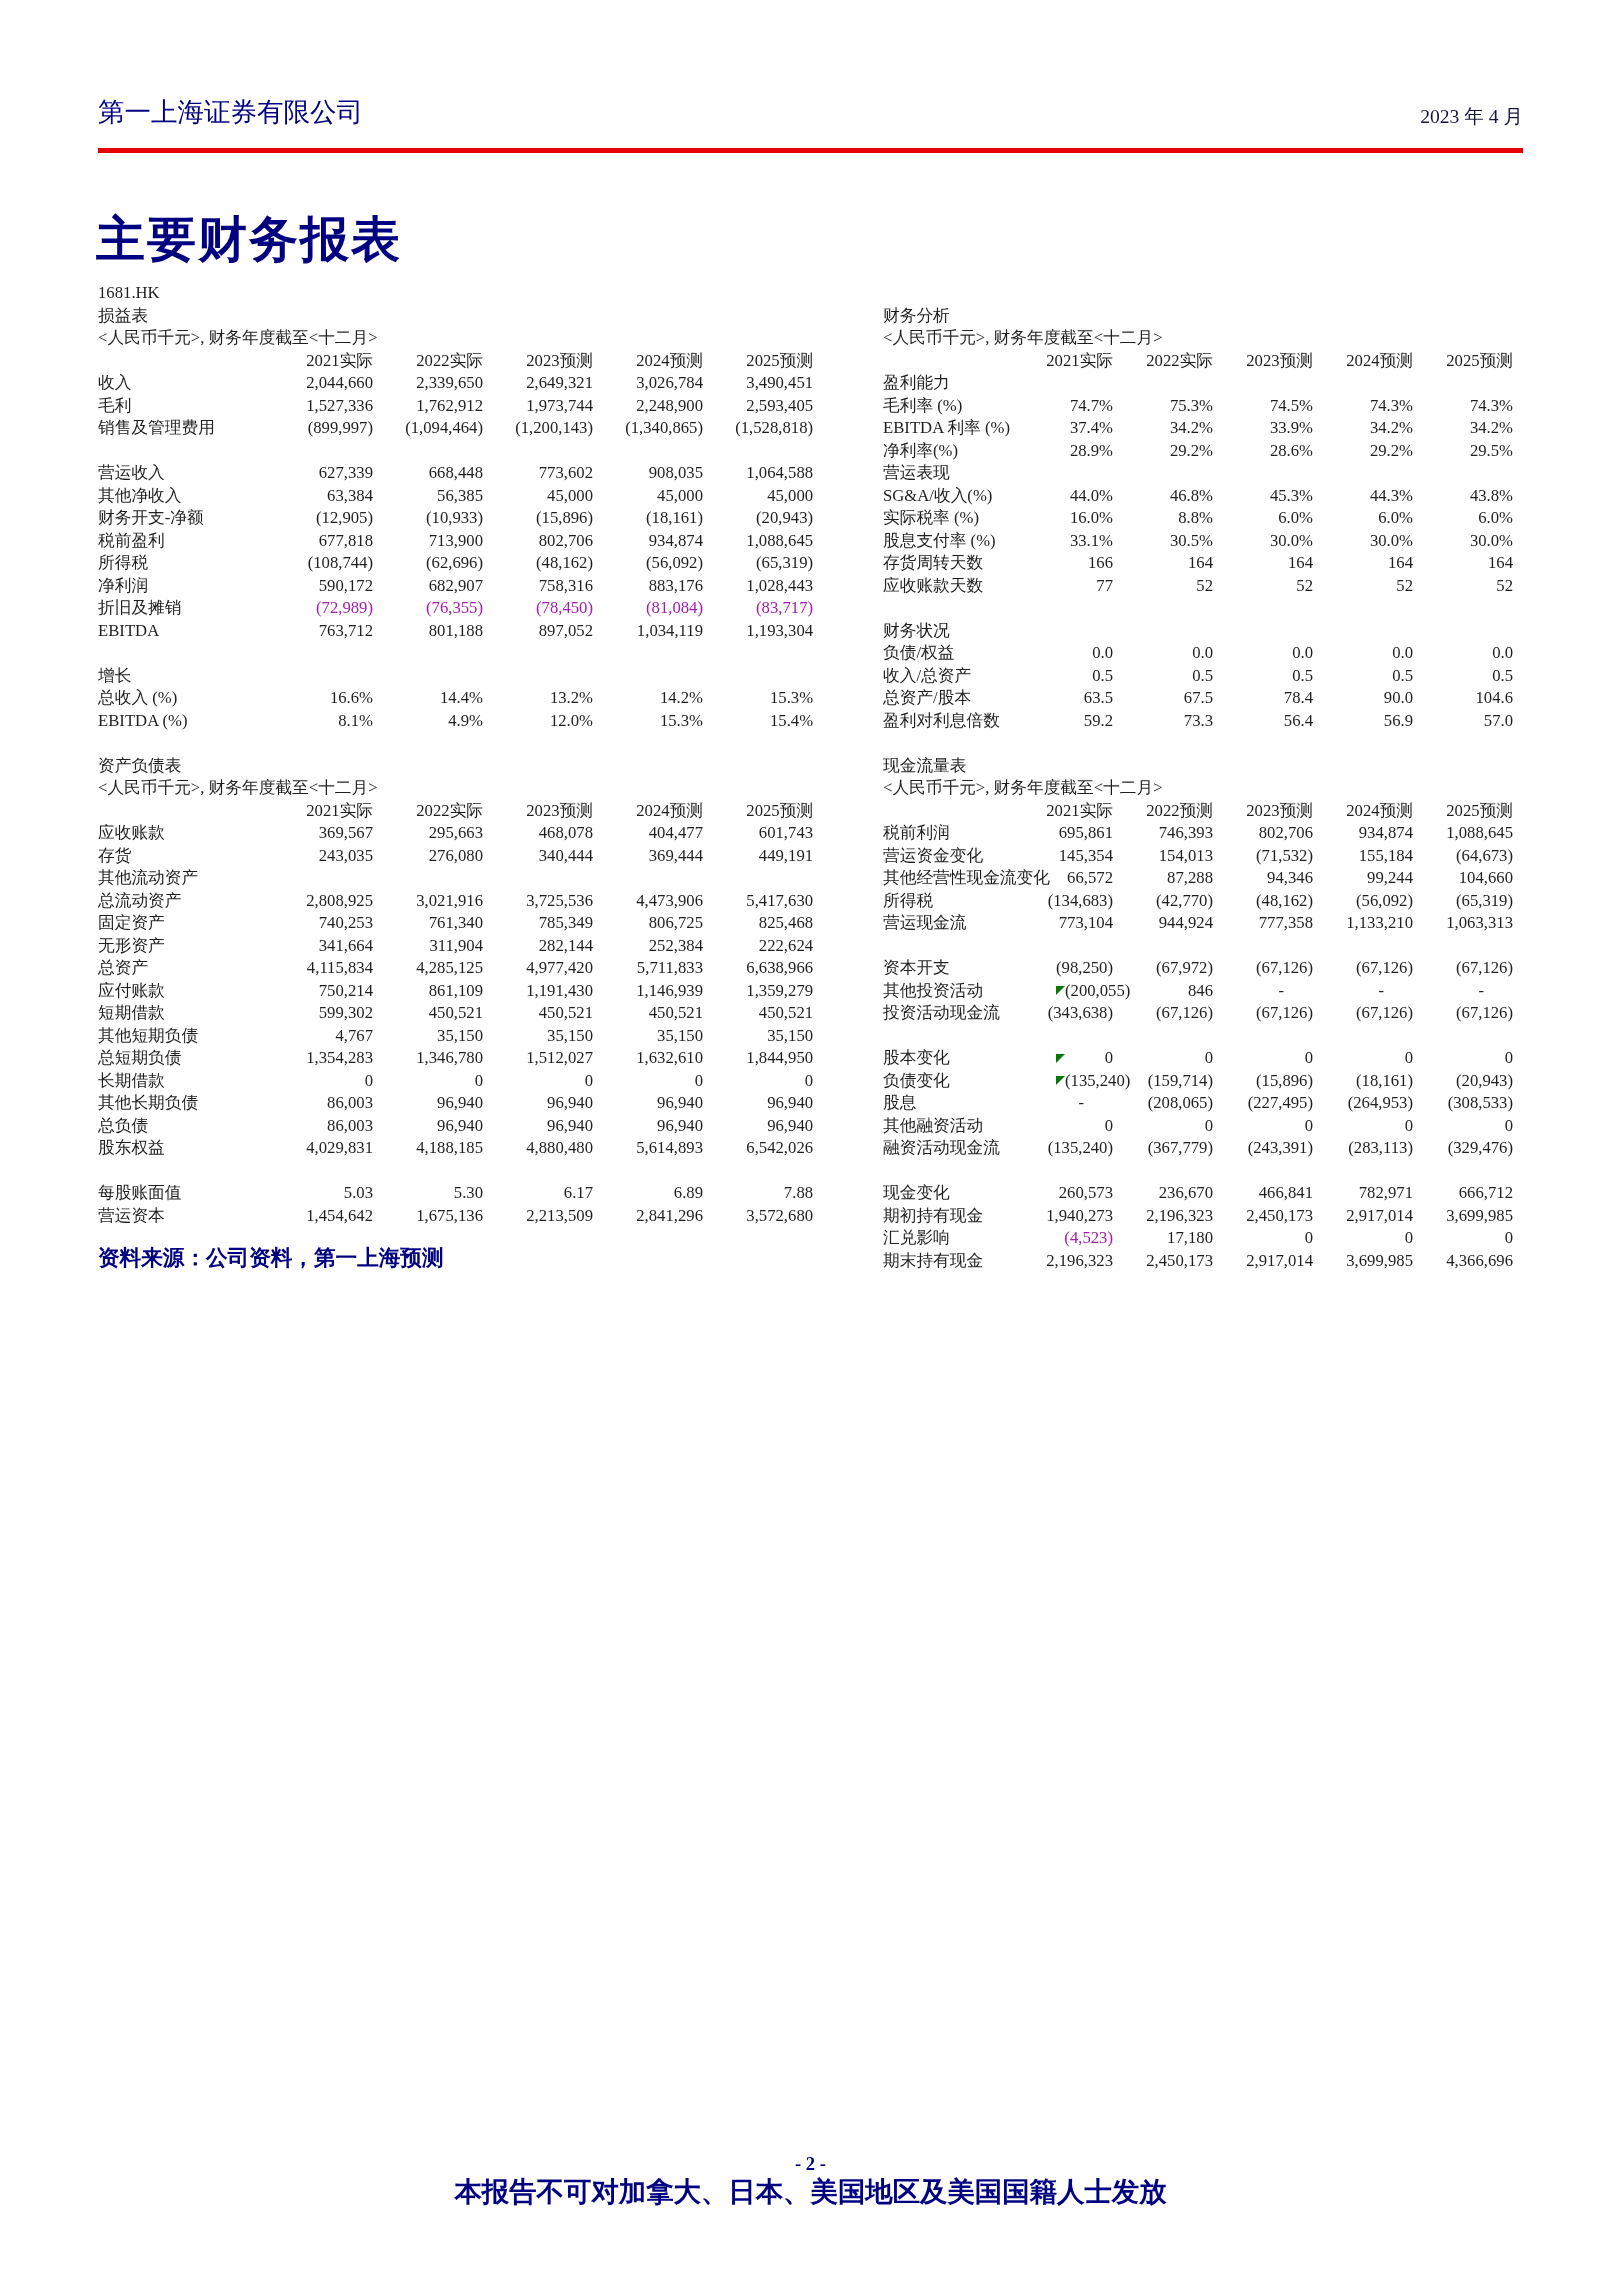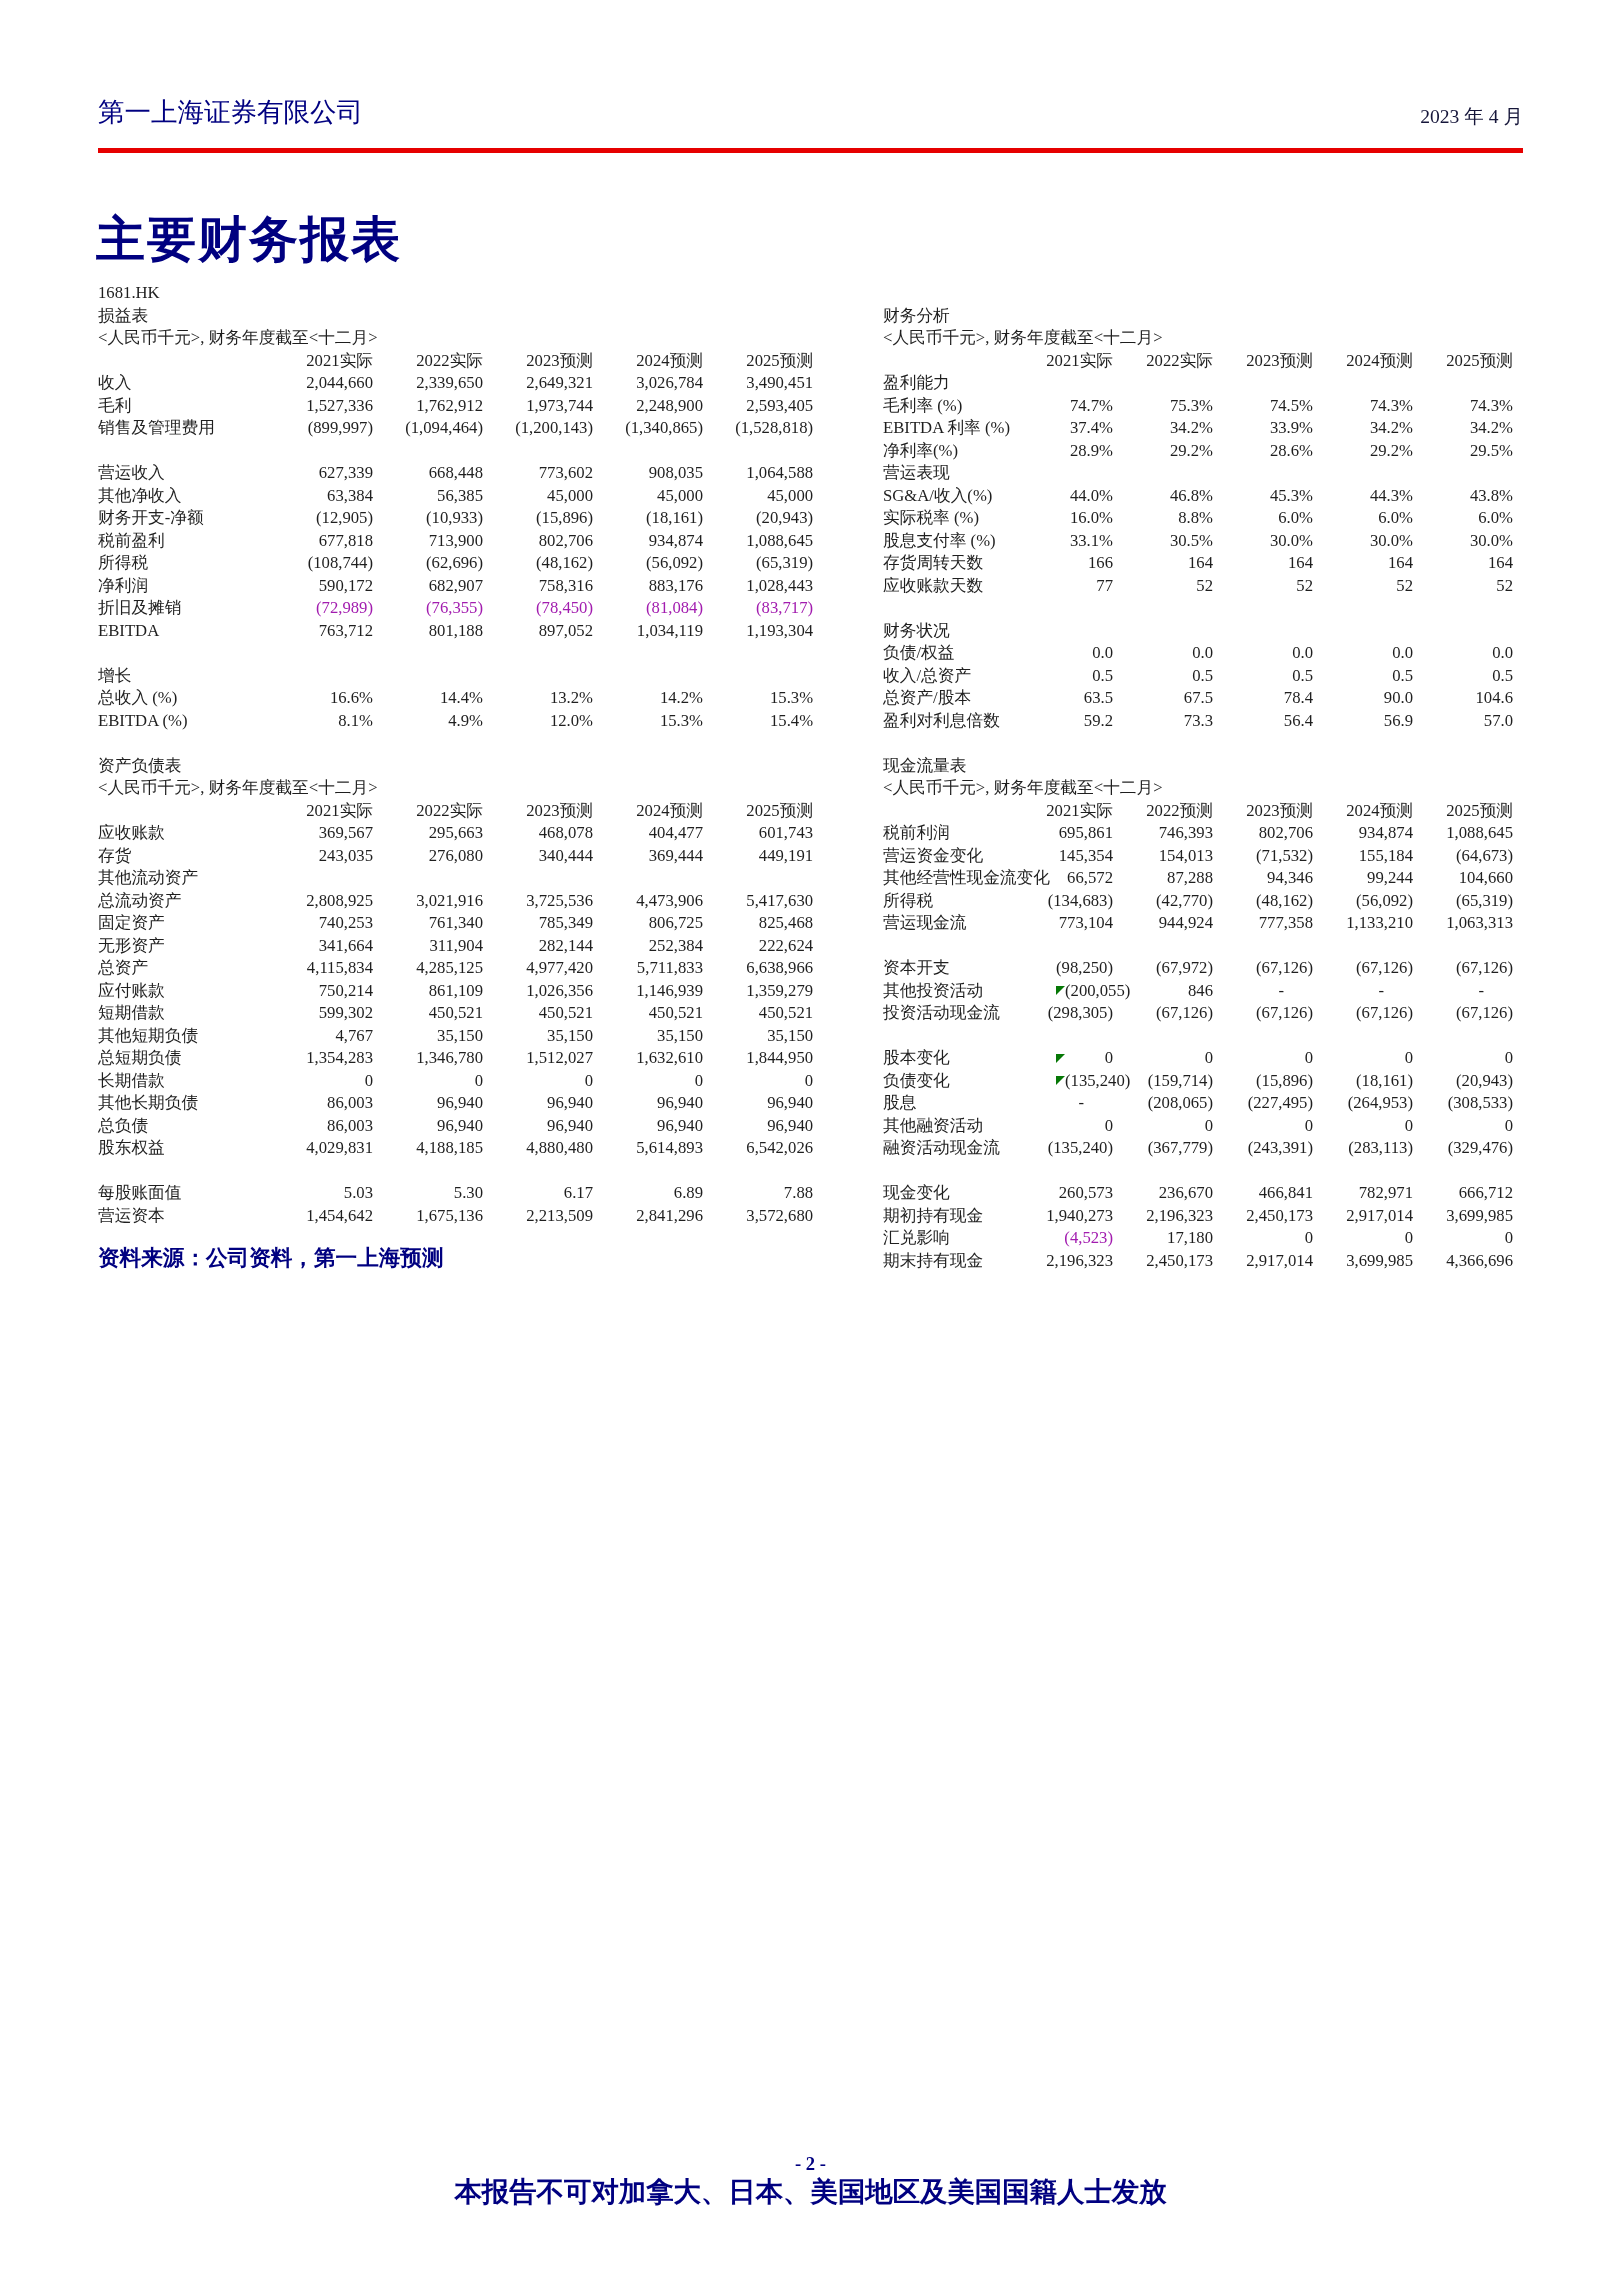--- a/index.html
+++ b/index.html
@@ -255,21 +255,21 @@
               <td class="num">4,115,834</td>
               <td class="num">4,285,125</td>
               <td class="num">4,977,420</td>
               <td class="num">5,711,833</td>
               <td class="num">6,638,966</td>
             </tr>
             <tr>
               <td class="lbl">应付账款</td>
               <td class="num">750,214</td>
               <td class="num">861,109</td>
-              <td class="num">1,026,356</td>
+              <td class="num">1,191,430</td>
               <td class="num">1,146,939</td>
               <td class="num">1,359,279</td>
             </tr>
             <tr>
               <td class="lbl">短期借款</td>
               <td class="num">599,302</td>
               <td class="num">450,521</td>
               <td class="num">450,521</td>
               <td class="num">450,521</td>
               <td class="num">450,521</td>
@@ -549,21 +549,21 @@
             <tr>
               <td class="lbl">其他投资活动</td>
               <td class="num"><span class="marker"></span>(200,055)</td>
               <td class="num">846</td>
               <td class="num dash">-</td>
               <td class="num dash">-</td>
               <td class="num dash">-</td>
             </tr>
             <tr>
               <td class="lbl">投资活动现金流</td>
-              <td class="num">(298,305)</td>
+              <td class="num">(343,638)</td>
               <td class="num">(67,126)</td>
               <td class="num">(67,126)</td>
               <td class="num">(67,126)</td>
               <td class="num">(67,126)</td>
             </tr>
             <tr>
               <td colspan="6">&nbsp;</td>
             </tr>
             <tr>
               <td class="lbl">股本变化</td>

